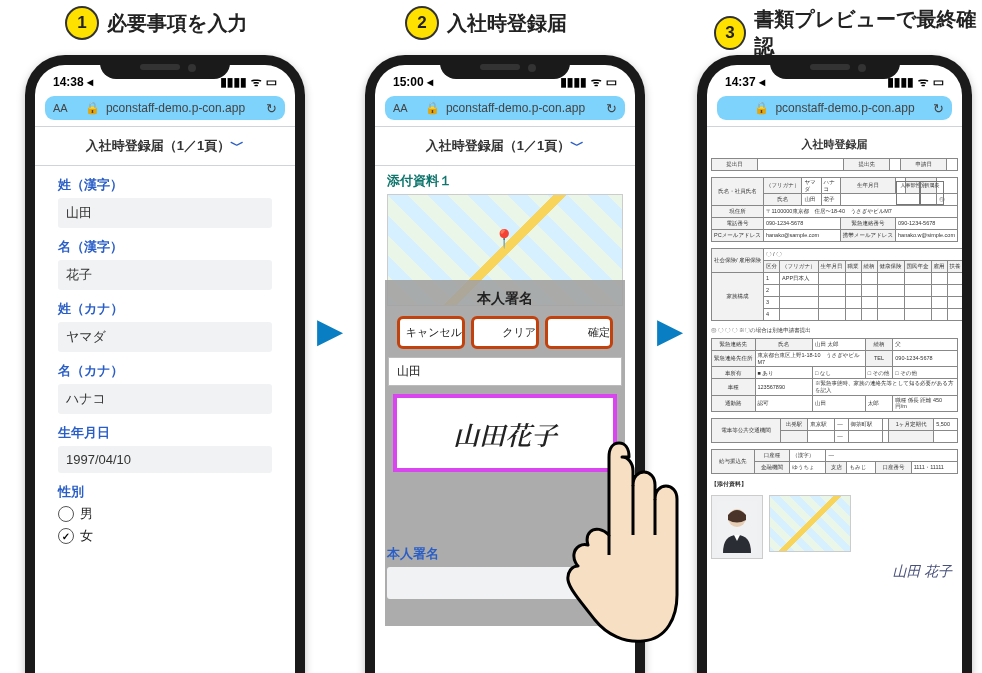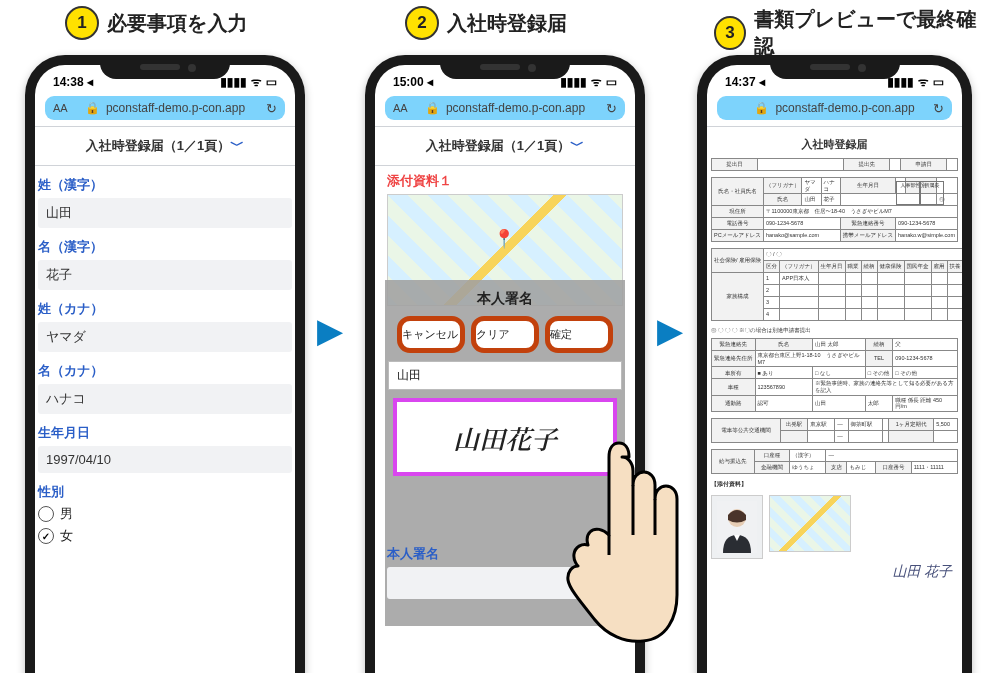--- a/index.html
+++ b/index.html
@@ -18,40 +18,40 @@
   .statusbar{display:flex;align-items:center;justify-content:space-between;padding:8px 18px 2px;font-size:12px;font-weight:600;color:#000;}
   .sb-right{display:flex;gap:4px;align-items:center;}
   .urlbar{display:flex;align-items:center;justify-content:center;gap:6px;background:#7dd3fc;border-radius:9px;margin:4px 10px 6px;padding:5px 10px;position:relative;font-size:12px;color:#444;}
   .urlbar .aA{position:absolute;left:8px;font-size:11px;}
   .urlbar .reload{position:absolute;right:8px;font-size:13px;}
   .divider{height:1px;background:#d0d3d8;}
 
   .dropdown{display:flex;justify-content:center;align-items:center;padding:10px 12px;font-size:13px;font-weight:600;color:#333;}
   .dropdown .chev{color:#2a5ec7;font-size:14px;}
 
-  .form-area{padding:0 3px;height:395px;overflow:hidden;}
+  .form-area{padding:0 23px;height:395px;overflow:hidden;}
   .field-label{color:#2a5ec7;font-weight:700;font-size:13px;margin-top:10px;}
   .field-input{background:#f1f2f4;border-radius:3px;padding:6px 8px;margin-top:4px;font-size:13px;color:#333;}
   .radio-row{display:flex;align-items:center;gap:6px;font-size:13px;margin-top:4px;}
   .radio{width:14px;height:14px;border:1.5px solid #555;border-radius:50%;display:inline-flex;align-items:center;justify-content:center;}
   .radio.checked::after{content:"✓";font-size:10px;color:#000;font-weight:700;}
 
   .bottombar{position:absolute;bottom:0;left:0;right:0;height:42px;background:#f7f8fa;border-top:1px solid #d0d3d8;display:flex;align-items:center;justify-content:space-around;color:#2a7aff;font-size:18px;}
   .bottombar span.dis{color:#b8bdc4;}
 
   
   .map{height:110px;background:
     linear-gradient(135deg,rgba(255,255,255,0) 48%,#f8d45a 48%,#f8d45a 52%,rgba(255,255,255,0) 52%),
     linear-gradient(45deg,#d6f0ff 25%,#eaf6e7 25%,#eaf6e7 50%,#d6f0ff 50%,#d6f0ff 75%,#eaf6e7 75%);
     background-size:100% 100%,40px 40px;border:1px solid #ccc;margin:4px 12px;position:relative;}
   .map .pin{position:absolute;left:50%;top:50%;transform:translate(-50%,-100%);color:#d33;font-size:18px;}
   .modal-overlay{position:absolute;left:10px;right:10px;top:215px;bottom:90px;background:rgba(160,160,160,.88);display:flex;flex-direction:column;align-items:center;padding:10px 12px;gap:8px;}
   .modal-title{font-size:14px;font-weight:700;}
   .btn-row{display:flex;gap:6px;width:100%;}
-  .btn{flex:1;background:#fff;border:5px solid #c2410c;border-radius:13px;padding:6px 0;font-size:11px;text-align:left;}
+  .btn{flex:1;background:#fff;border:3px solid #c2410c;border-radius:6px;padding:6px 0;font-size:11px;text-align:right;}
   .name-box{width:100%;background:#fff;border:1px solid #bbb;padding:5px 8px;font-size:12px;text-align:left;}
   .sign-pad{width:100%;height:70px;background:#fff;border:4px solid #d946ef;display:flex;align-items:center;justify-content:center;font-family:"Yu Mincho","Noto Serif JP",serif;font-size:26px;font-weight:600;font-style:italic;}
   .sign-below{position:absolute;left:12px;right:12px;top:470px;}
 
   
   .hand{position:absolute;left:555px;top:435px;pointer-events:none;z-index:10;}
 
   
   .doc{padding:8px 4px;font-size:6px;color:#333;}
   .doc-title{text-align:center;font-size:11px;font-weight:700;margin:2px 0 6px;}
@@ -60,21 +60,21 @@
   .tbl{width:100%;border-collapse:collapse;margin-bottom:6px;}
   .tbl td,.tbl th{border:0.6px solid #888;padding:1px 2px;font-size:5.5px;line-height:1.2;vertical-align:middle;height:9px;}
   .tbl th{background:#f2f2f2;font-weight:400;white-space:nowrap;}
   .attach-row{display:flex;gap:6px;align-items:flex-start;margin-top:6px;}
   .photo{width:50px;height:62px;background:linear-gradient(#eef0f2,#eef0f2);border:1px solid #ccc;display:flex;align-items:center;justify-content:center;}
   .mini-map{width:80px;height:55px;border:1px solid #ccc;background:
     linear-gradient(135deg,rgba(0,0,0,0) 47%,#f8d45a 47%,#f8d45a 53%,rgba(0,0,0,0) 53%),
     linear-gradient(45deg,#d6f0ff 25%,#eaf6e7 25%,#eaf6e7 50%,#d6f0ff 50%,#d6f0ff 75%,#eaf6e7 75%);
     background-size:100% 100%,20px 20px;}
   .sig-print{font-family:"Yu Mincho",serif;font-style:italic;font-size:14px;color:#47507a;text-align:right;margin-top:4px;padding-right:6px;}
-  .attach-label{color:#ef4444;font-weight:700;font-size:13px;margin:6px 12px 0;}
+  .attach-label{color:#0f766e;font-weight:700;font-size:13px;margin:6px 12px 0;}
 </style>
 </head>
 <body>
 
 <div class="stage">
 
   <div class="step-header" style="left:65px;">
     <div class="step-badge">1</div>
     <span>必要事項を入力</span>
   </div>

